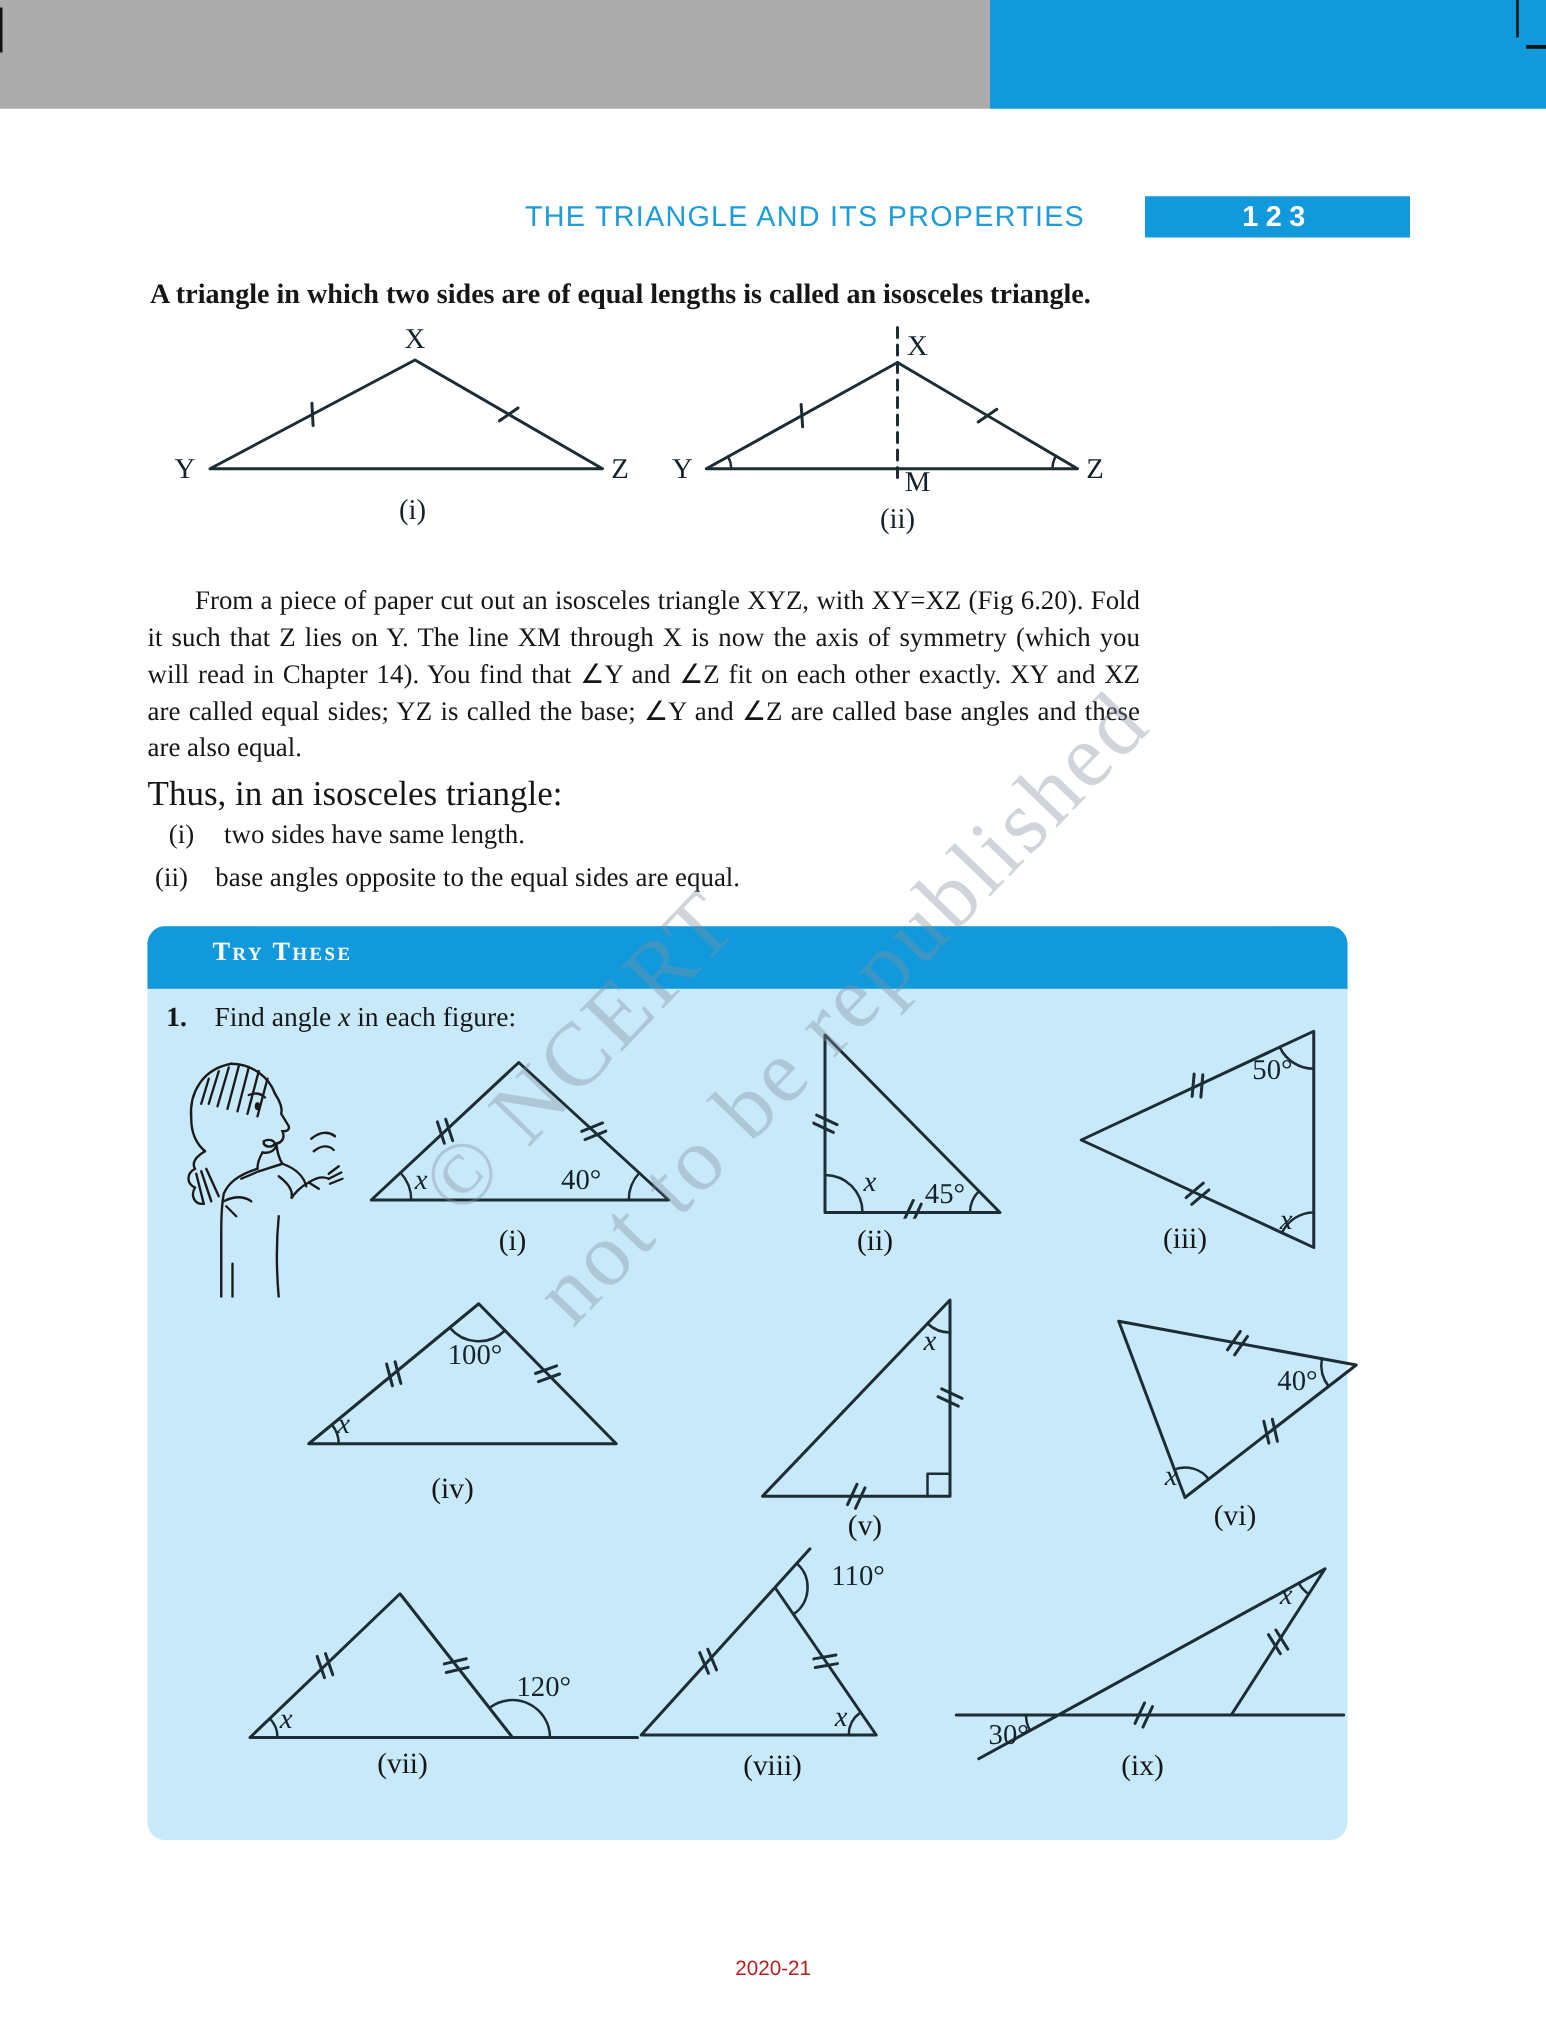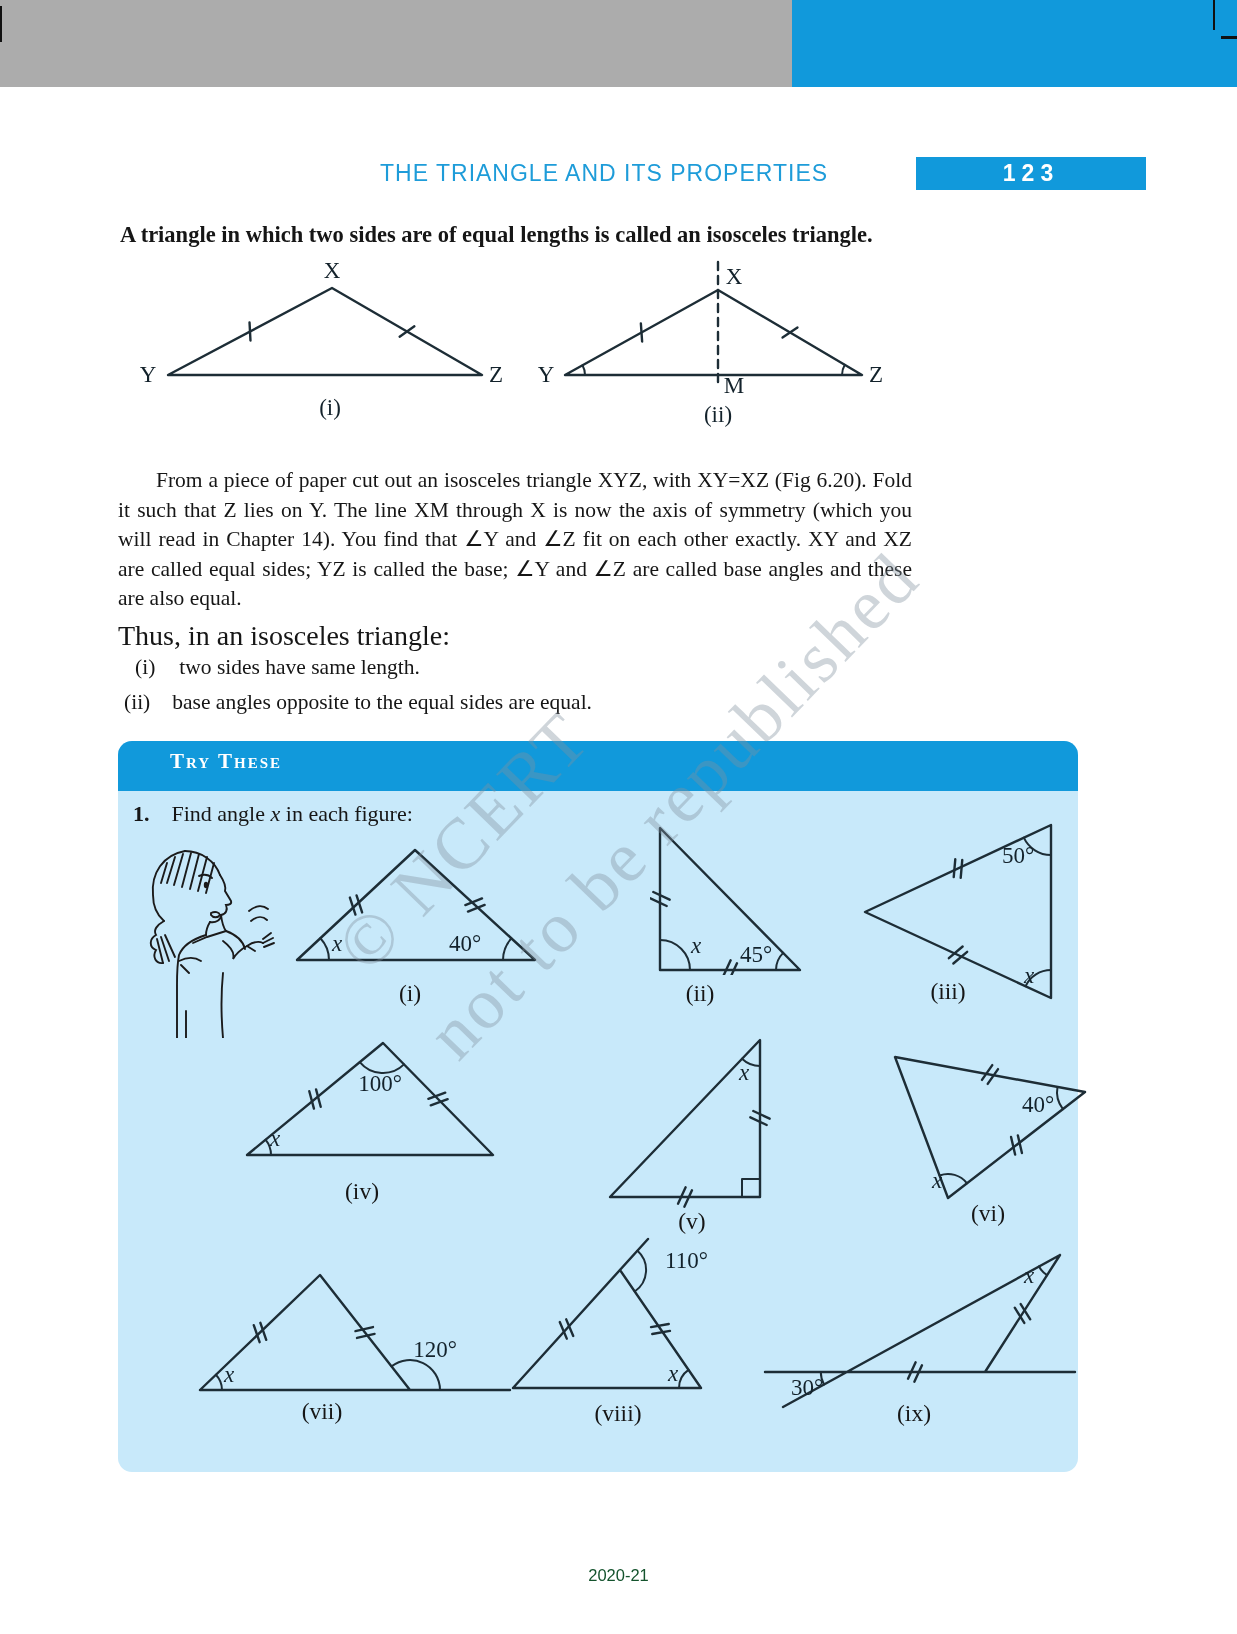--- a/index.html
+++ b/index.html
@@ -11,24 +11,24 @@
   }
   html,body{margin:0;padding:0;background:#e8e8e8;}
   #page{position:relative;width:1237px;height:1634px;background:#ffffff;overflow:hidden;
         font-family:"Liberation Serif",serif;color:var(--text_dark);}
   .abs{position:absolute;}
   
   .bar-gray{left:0;top:0;width:792px;height:87px;background:var(--bar_gray);}
   .bar-blue{left:792px;top:0;width:445px;height:87px;background:var(--accent_blue);}
   .corner-mark{background:#111;}
   
-  .page-title{left:380px;top:160px;width:528px;text-align:left;
+  .page-title{left:380px;top:160px;width:528px;text-align:center;
      font-family:"Liberation Sans",sans-serif;font-size:23px;letter-spacing:1px;
      color:var(--title_blue);}
-  .pagenum-box{left:916px;top:157px;width:230px;height:33px;background:var(--accent_blue);
+  .pagenum-box{left:916px;top:157px;width:212px;height:33px;background:var(--accent_blue);
      display:flex;align-items:center;justify-content:center;}
   .pagenum{font-family:"Liberation Sans",sans-serif;font-weight:700;font-size:23px;
      color:#fff;letter-spacing:6px;}
   
   .bold-line{left:120px;top:222px;width:800px;font-weight:700;font-size:22.5px;}
   
   .fig620{left:120px;top:250px;}
   .fig620-cap{left:120px;top:420px;width:790px;text-align:center;font-weight:700;font-size:21px;}
   
   .para{left:118px;top:466px;width:794px;font-size:21.5px;line-height:29.5px;
@@ -53,21 +53,21 @@
   svg.fig text.it{font-style:italic;}
   svg.girl path{stroke:#1b1b1b;stroke-width:1.9;fill:none;stroke-linecap:round;}
   .fig-cap{font-size:23.5px;transform:translateX(-50%);}
   
   .watermark{left:305px;top:915px;transform:rotate(-46deg);transform-origin:0 0;
      font-size:72px;line-height:1.75;letter-spacing:3px;color:rgba(128,144,158,0.38);
      pointer-events:none;z-index:40;white-space:nowrap;}
   .watermark span{display:block;}
   
   .footer{left:0;top:1566px;width:1237px;text-align:center;
-     font-family:"Liberation Sans",sans-serif;font-size:16.5px;color:#14532d;}
+     font-family:"Liberation Sans",sans-serif;font-size:16.5px;color:#b91c1c;}
 </style>
 </head>
 <body>
 
 <div id="page">
 
   <div class="abs bar-gray"></div>
   <div class="abs bar-blue"></div>
   <div class="abs corner-mark" style="left:0;top:6px;width:2px;height:36px;"></div>
   <div class="abs corner-mark" style="left:1213px;top:0;width:2px;height:30px;"></div>

